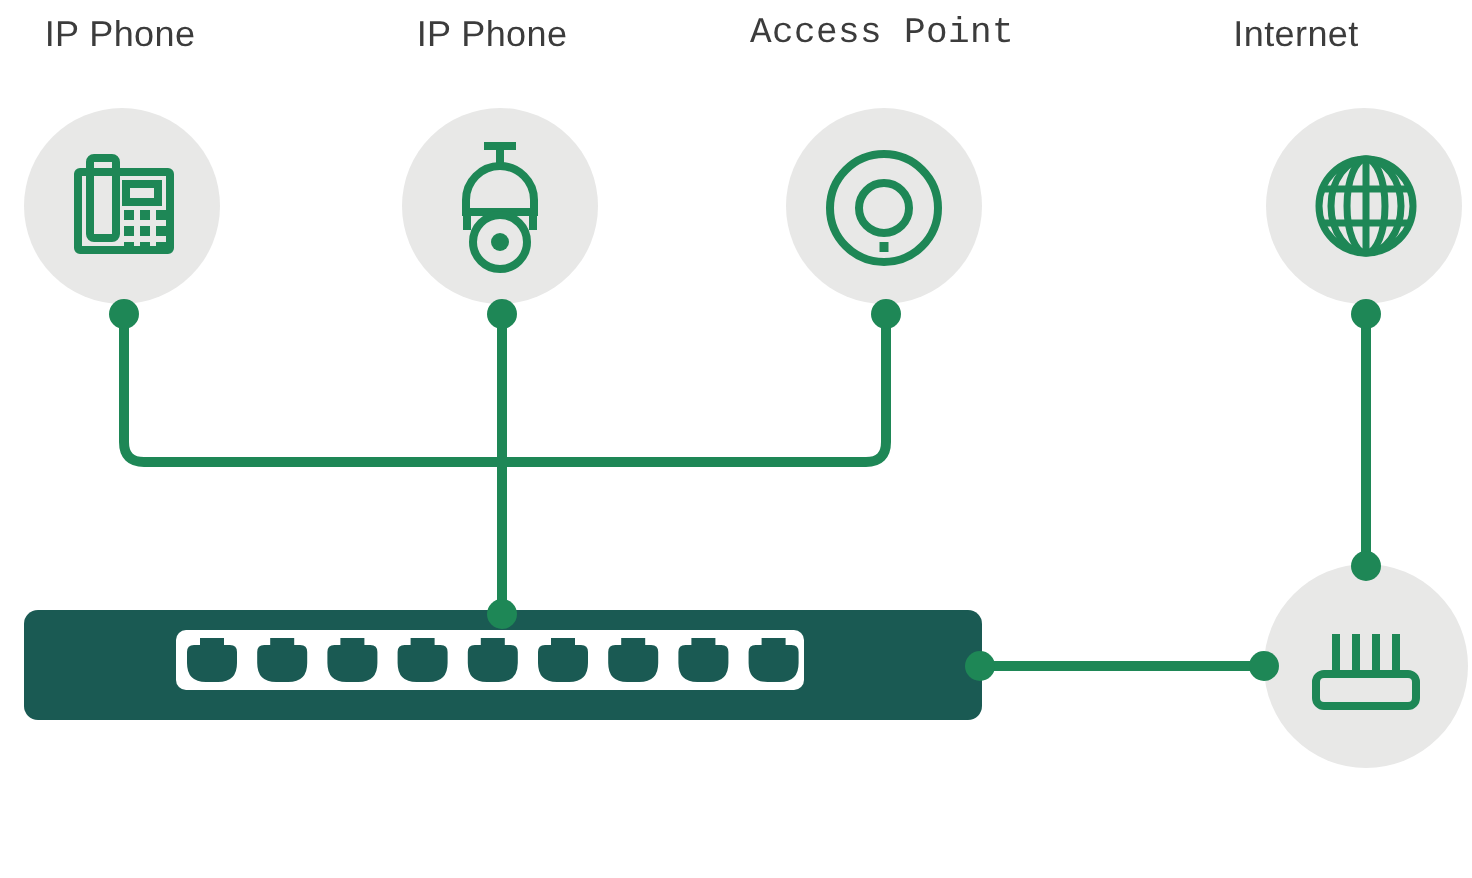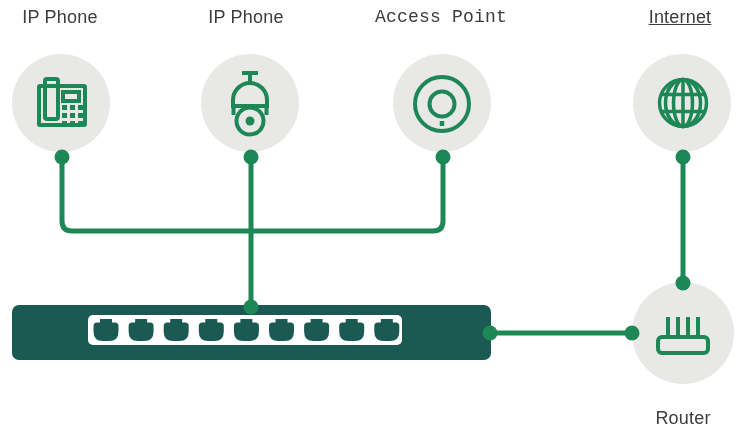--- a/index.html
+++ b/index.html
@@ -31,22 +31,21 @@
   .port-strip svg{position:absolute;left:0;top:0;}
 </style>
 </head>
 <body style="--node-gray: #e8e8e7; --switch-teal: #1a5a53;">
 
 <div class="canvas">
 
   <div class="node-label" style="left:60px;top:7px;">IP Phone</div>
   <div class="node-label" style="left:246px;top:7px;">IP Phone</div>
   <div class="node-label" style="left:441px;top:7px;font-family:Liberation Mono, monospace;">Access Point</div>
-  <div class="node-label" style="left:680px;top:7px;text-decoration:underline;">Internet</div>
-  <div class="node-label" style="left:683px;top:408px;">Router</div>
+  <div class="node-label" style="left:648px;top:7px;">Internet</div>
 
   <div class="node-circle" style="left:12px;top:54px;width:98px;height:98px;"></div>
   <div class="node-circle" style="left:201px;top:54px;width:98px;height:98px;"></div>
   <div class="node-circle" style="left:393px;top:54px;width:98px;height:98px;"></div>
   <div class="node-circle" style="left:633px;top:54px;width:98px;height:98px;"></div>
   <div class="node-circle" style="left:632px;top:282px;width:102px;height:102px;"></div>
 
   <div class="switch-body">
     <div class="port-strip">
       <svg width="314" height="30" viewBox="0 0 314 30">

